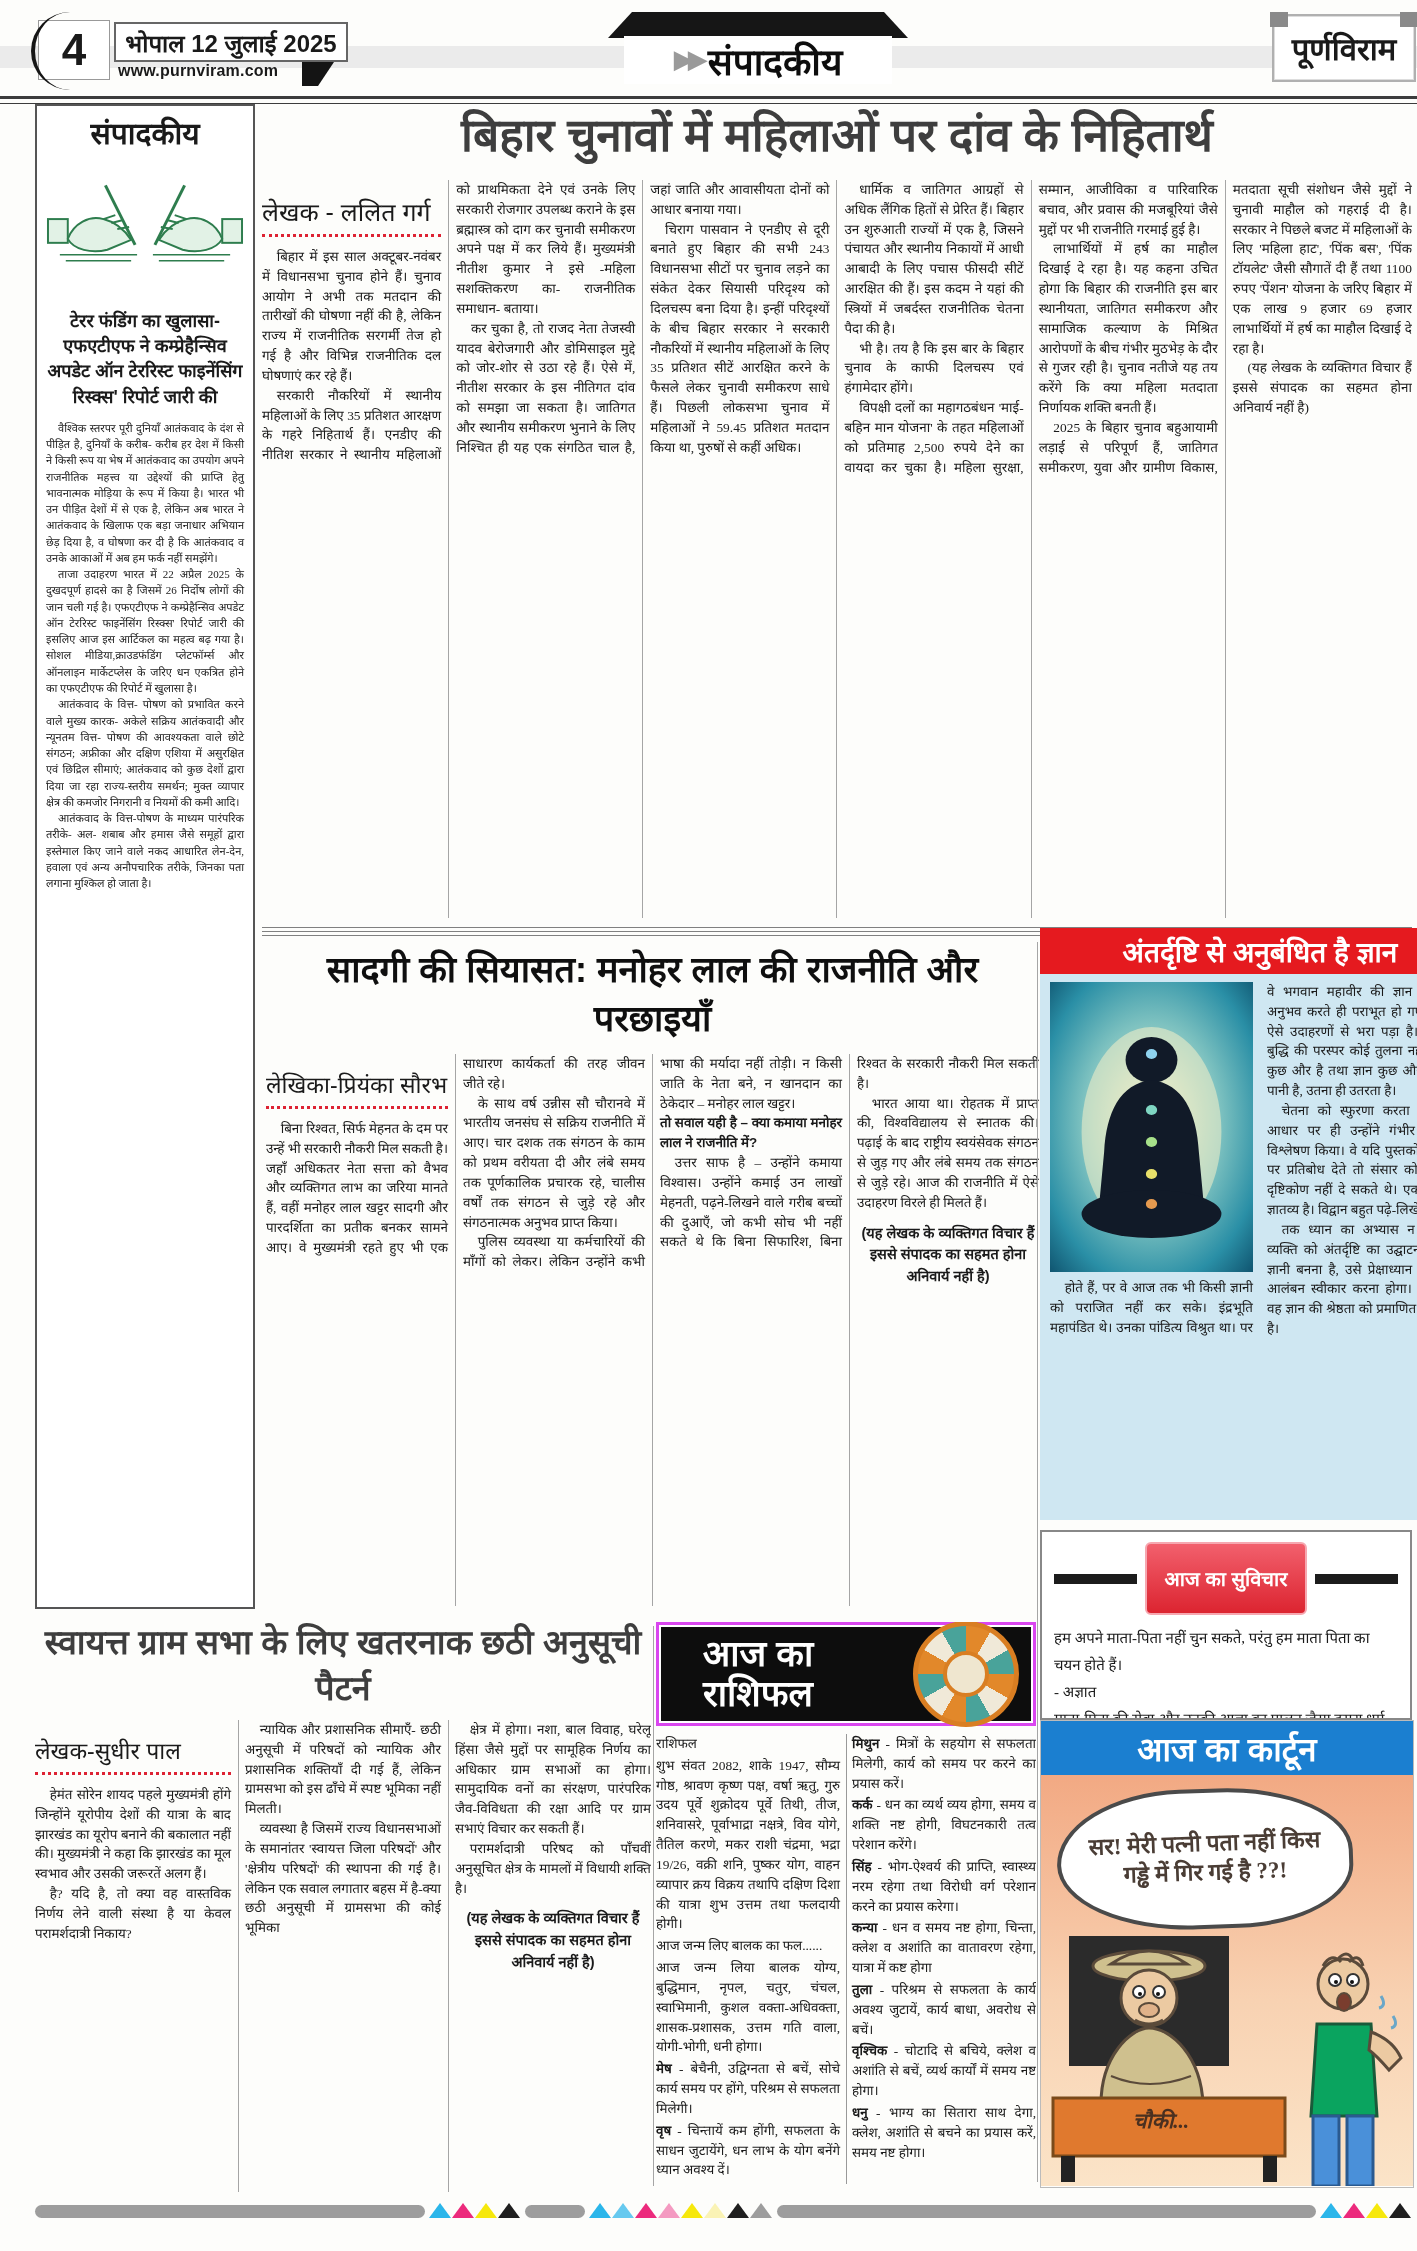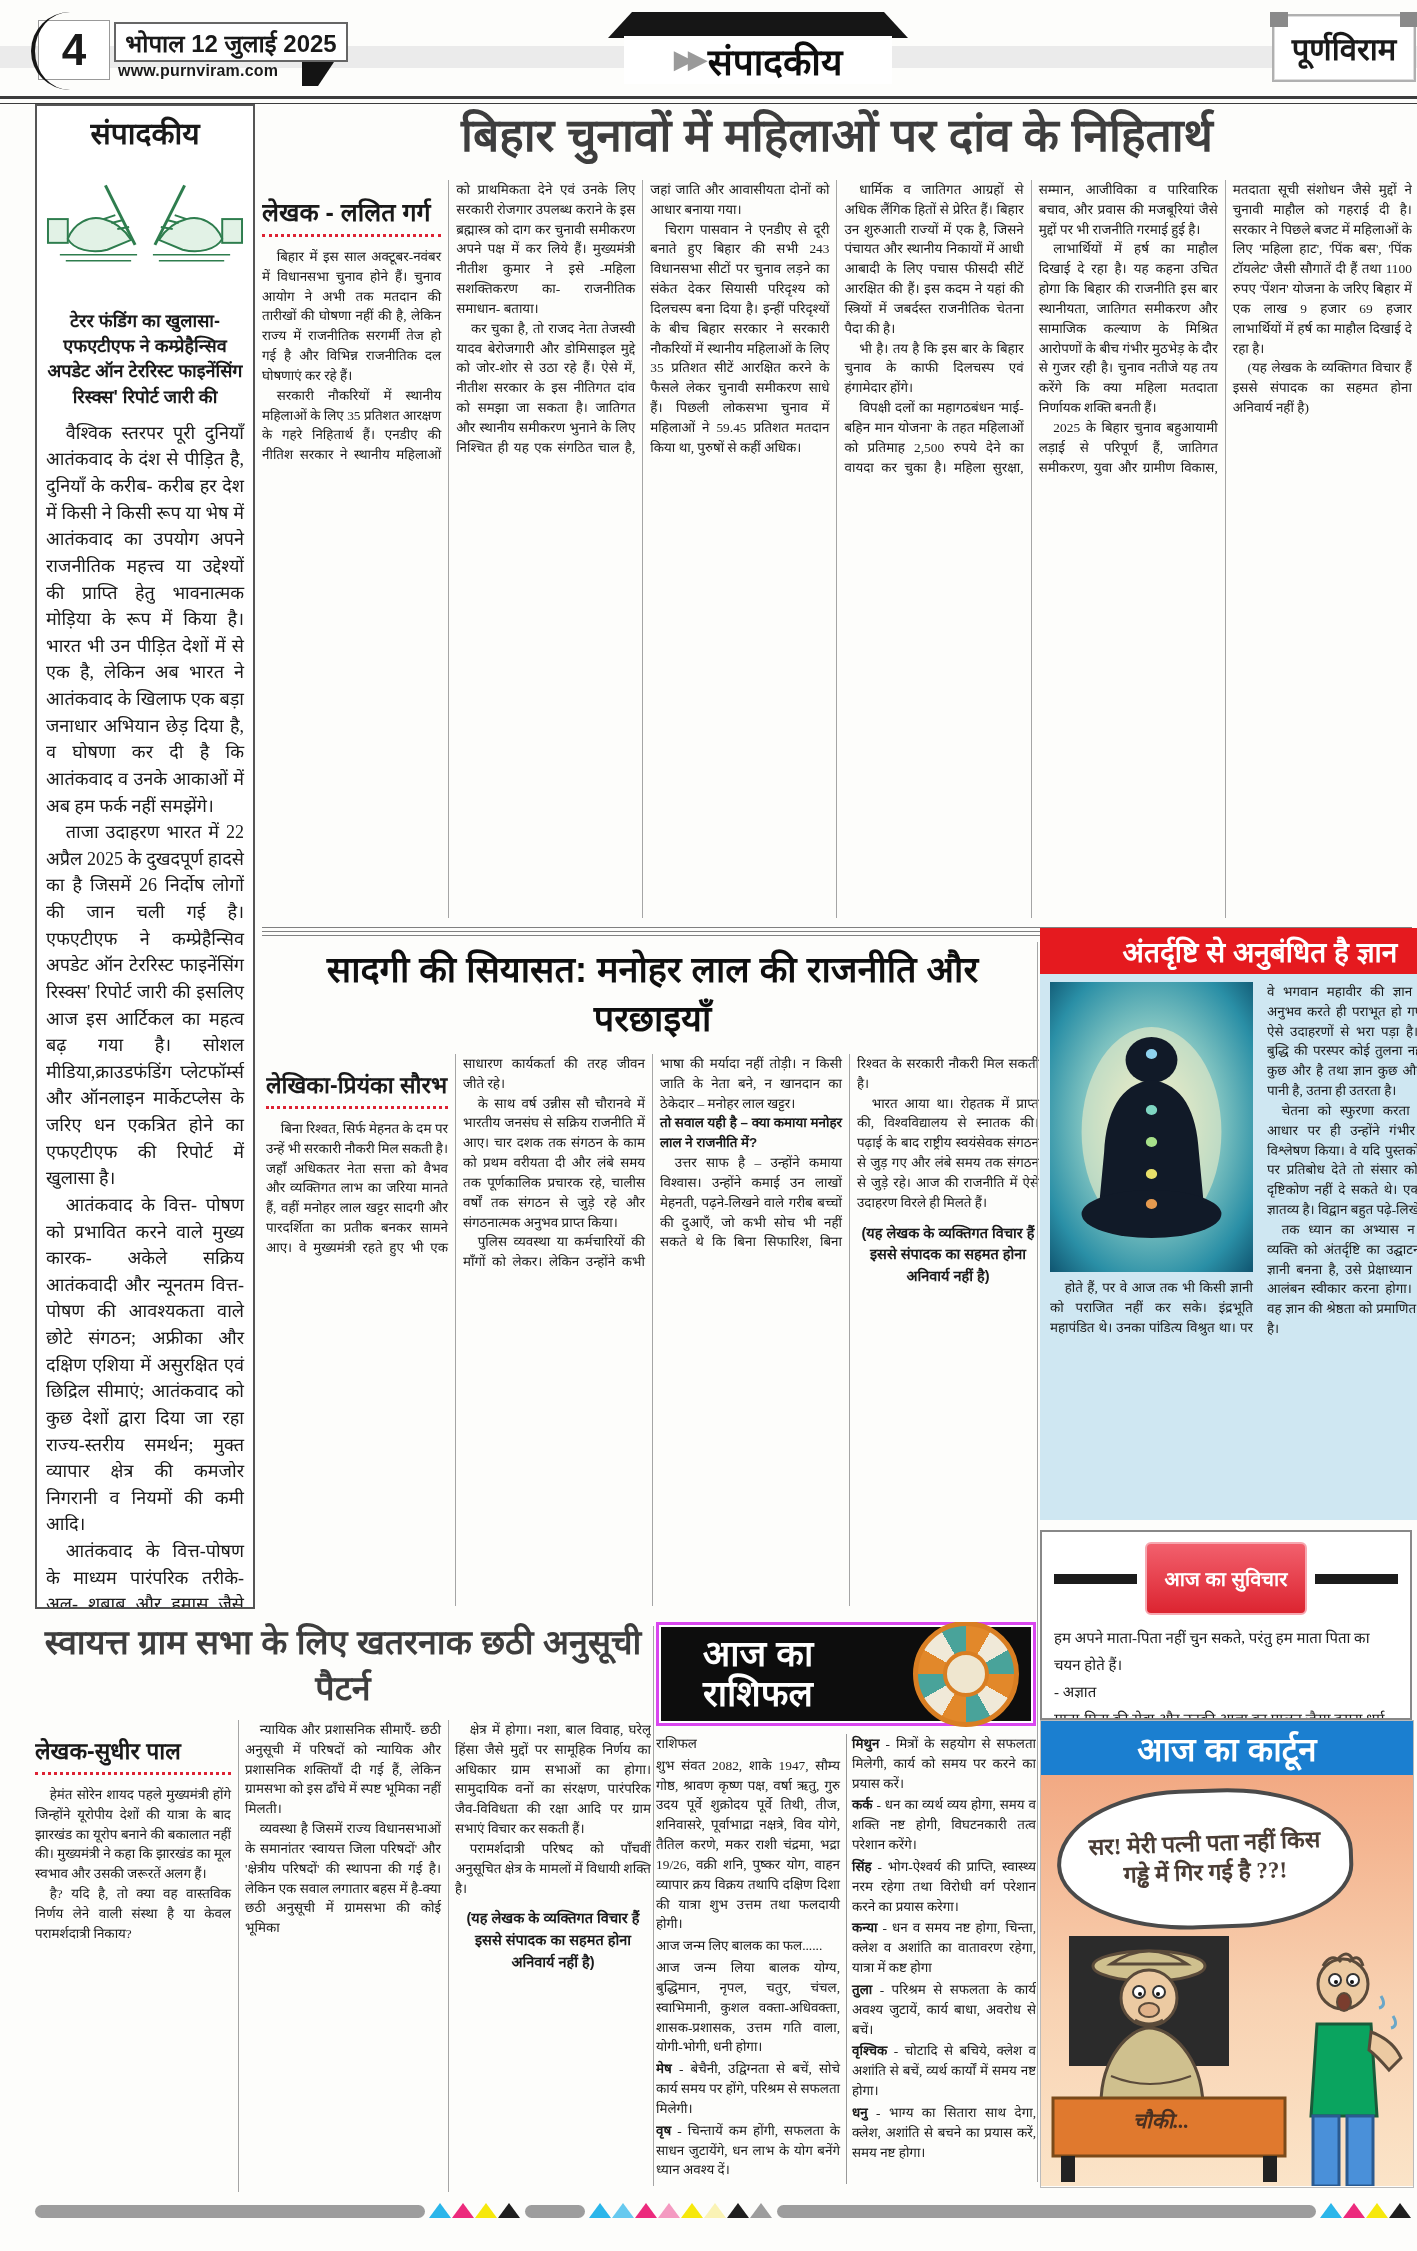--- a/index.html
+++ b/index.html
@@ -33,31 +33,31 @@
   #hdr-brand::before,#hdr-brand::after{content:"";position:absolute;top:-4px;width:18px;height:15px;background:#8a8a8a;}
   #hdr-brand::before{left:-4px;} #hdr-brand::after{right:-4px;}
   #hdr-rule{position:absolute;left:0;top:96px;width:1417px;height:4px;
       border-top:3px solid #3c3c3c;border-bottom:1px solid #3c3c3c;}
 
   
   .flow p{margin:0;font-size:13.4px;line-height:1.48;text-align:justify;text-indent:1.1em;}
   .flow p.disclaimer{font-weight:bold;text-align:center;text-indent:0;font-size:14.5px;
       margin-top:10px;font-family:"Liberation Sans",sans-serif;line-height:1.5;}
   .flow p.q{font-weight:bold;text-indent:0;font-family:"Liberation Sans",sans-serif;}
-  .byline{font-weight:bold;font-size:25px;font-family:"Liberation Sans",sans-serif;
+  .byline{font-weight:normal;font-size:25px;font-family:"Liberation Sans",sans-serif;
       border-bottom:3px dotted #d23;padding-bottom:6px;margin:14px 0 10px;break-inside:avoid;}
 
   
   #editorial{position:absolute;left:35px;top:104px;width:220px;height:1505px;border:2px solid #555;
       background:#fff;padding:6px 9px;box-sizing:border-box;overflow:hidden;}
   #editorial .ed-title{text-align:center;font-size:30px;font-weight:bold;margin:0 0 4px;
       font-family:"Liberation Sans",sans-serif;}
   #editorial .ed-headline{font-weight:bold;font-size:18px;line-height:1.4;text-align:center;
       font-family:"Liberation Sans",sans-serif;margin:8px 0 10px;}
-  #editorial .flow p{font-size:18px;}
+  #editorial .flow p{font-size:11px;}
 
   
   #article1{position:absolute;left:262px;top:100px;width:1150px;height:822px;overflow:hidden;}
   #article1 h1{margin:2px 0 16px;text-align:center;font-size:46px;font-weight:bold;color:#3e3e3e;
       font-family:"Liberation Sans",sans-serif;}
   #article1 .cols{column-count:6;column-gap:15px;column-rule:1px solid #a5a5a5;height:738px;}
 
   #sep1{position:absolute;left:262px;top:927px;width:1150px;height:10px;
       background:repeating-linear-gradient(to bottom,#808080 0 1.5px,transparent 1.5px 4px);}
 

